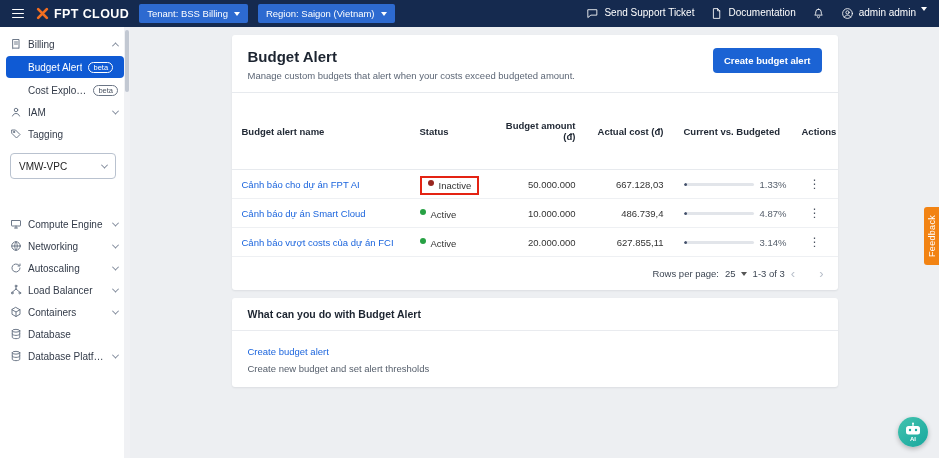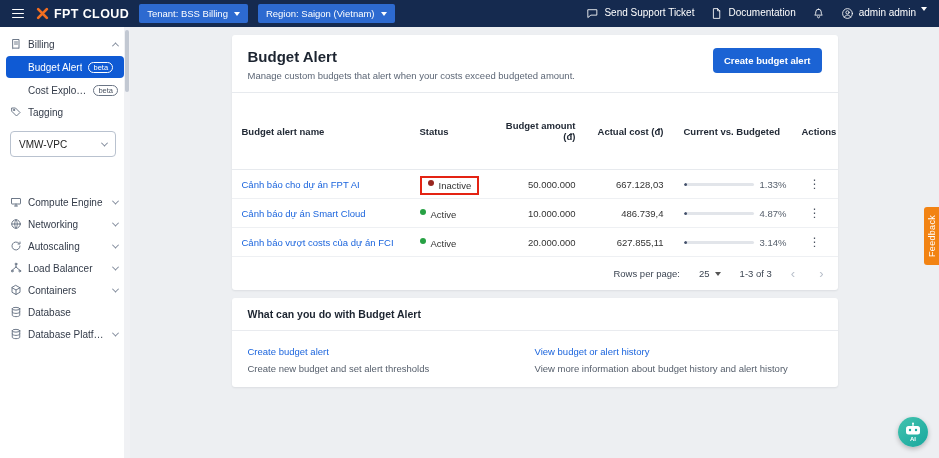--- a/index.html
+++ b/index.html
@@ -51,21 +51,21 @@
   .status{display:inline-flex;gap:5px}
   .status.highlighted{border:2px solid #e42313;padding:2px 6px;margin:-4px 0}
   .dot{width:6px;height:6px;border-radius:50%;flex:none}
   .dot-active{background:#27a144}
   .dot-inactive{background:#99261f}
   .progress{display:flex;align-items:center;gap:6px}
   .progress-track{width:70px;height:3px;background:#e2e5ea;border-radius:2px;overflow:hidden;flex:none}
   .progress-fill{height:100%;background:#44516b;min-width:3px;border-radius:2px}
   .pct{color:#555e6b}
   .kebab{font-size:12px;color:#4a5260;cursor:pointer;line-height:1;display:inline-block;padding:0 4px}
-  .paging{display:flex;align-items:center;justify-content:flex-end;gap:19px;padding:9px 14px;font-size:9.5px;color:#3c4552}
+  .paging{display:flex;align-items:center;justify-content:flex-end;gap:6px;padding:9px 14px;font-size:9.5px;color:#3c4552}
   .rpp{display:flex;align-items:center;gap:5px;cursor:pointer}
   .caret-dark{width:0;height:0;border-left:3.5px solid transparent;border-right:3.5px solid transparent;border-top:4px solid #555}
   .pg-nav{color:#b7bec9;font-size:13px;display:flex;gap:24px}
   .pg-nav span{cursor:pointer}
 
   .card2{}
   .card2-head{font-size:10.5px;font-weight:bold;color:#1c2430;padding:10px 16px;border-bottom:1px solid #e9ebef}
   .card2-body{display:flex;padding:10px 16px 13px}
   .help-col{width:50%}
   .help-link{color:#1a64dd;font-size:9.5px;cursor:pointer;text-decoration:none;display:inline-block}
@@ -137,20 +137,28 @@
     <span class="lbl">Billing</span>
     <span class="mlauto chev up"></span>
   </div>
   <div class="side-item active">
     <span class="lbl">Budget Alert</span>
     <span class="beta">beta</span>
   </div>
   <div class="side-item side-sub">
     <span class="lbl">Cost Explorer</span>
     <span class="beta">beta</span>
+  </div>
+  <div class="side-item">
+    <svg class="ic" viewBox="0 0 24 24">
+        <circle cx="12" cy="8" r="3.5"></circle>
+        <path d="M5 20c1.2-3.5 4-5 7-5s5.8 1.5 7 5"></path>
+      </svg>
+    <span class="lbl">IAM</span>
+    <span class="mlauto chev down"></span>
   </div>
   <div class="side-item">
     <svg class="ic" viewBox="0 0 24 24">
         <path d="M4 4h7l9 9-7 7-9-9z"></path>
         <circle cx="8" cy="8" r="1.3"></circle>
       </svg>
     <span class="lbl">Tagging</span>
   </div>
 
   <div class="vpc-select">
@@ -331,24 +339,20 @@
     </div>
   </section>
 
   <section class="card card2">
     <div class="card2-head">What can you do with Budget Alert</div>
     <div class="card2-body">
       <div class="help-col">
         <a class="help-link">Create budget alert</a>
         <div class="help-desc">Create new budget and set alert thresholds</div>
       </div>
-      <div class="help-col">
-        <a class="help-link">View budget or alert history</a>
-        <div class="help-desc">View more information about budget history and alert history</div>
-      </div>
     </div>
   </section>
 
 </main>
 
 <div class="feedback">Feedback</div>
 <div class="ai-fab">
   <svg width="20" height="20" viewBox="0 0 20 20">
     <line x1="10" y1="1.5" x2="10" y2="4" stroke="#fff" stroke-width="1.2"></line>
     <circle cx="10" cy="1.5" r="1" fill="#fff"></circle>

